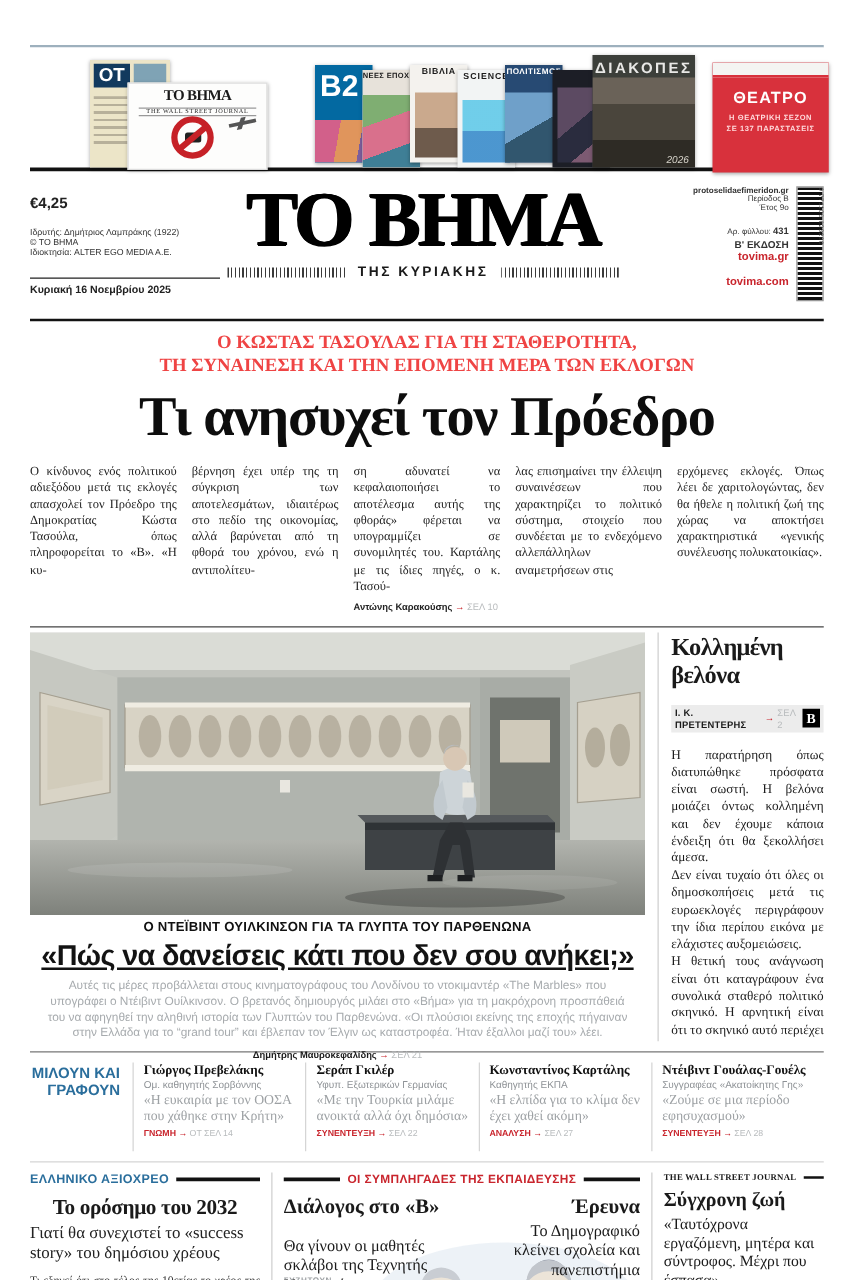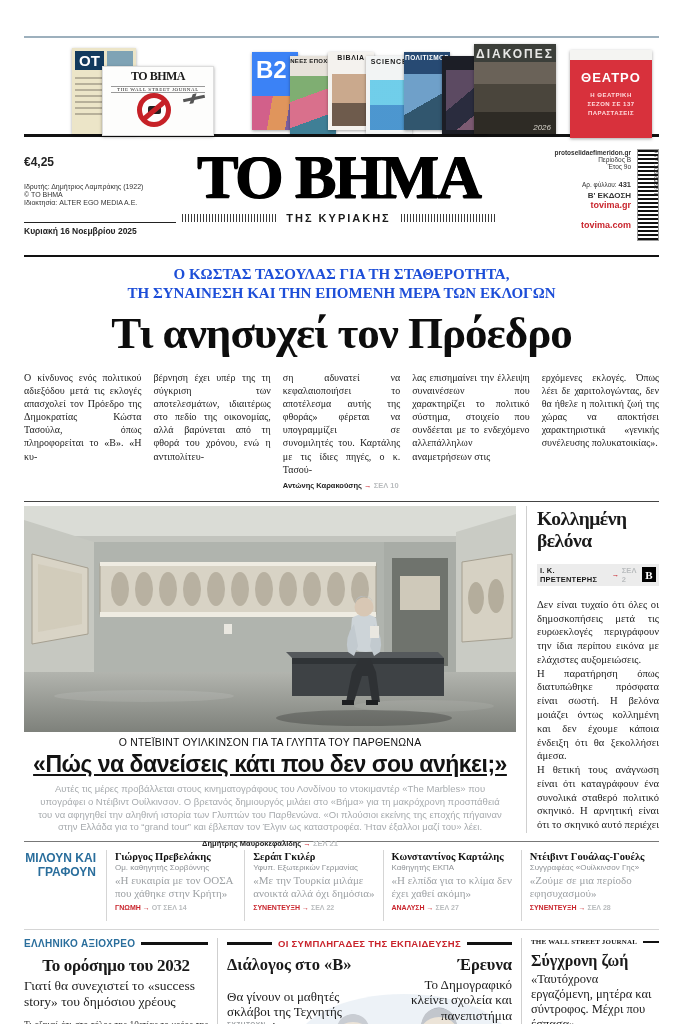--- a/index.html
+++ b/index.html
@@ -16,42 +16,42 @@
   .cv-ot .lines { margin:4px 3px; height:40px; background:repeating-linear-gradient(#b7b09a 0 2px, transparent 2px 6px); }
   .cv-wsj { left:78px; top:28px; width:112px; height:70px; background:#fdfdfc; border:1px solid #ddd; }
   .cv-wsj .m { font-family:"Liberation Serif",serif; font-weight:bold; font-size:12px; text-align:center; margin-top:2px; letter-spacing:-.5px; }
   .cv-wsj .w { font-family:"Liberation Serif",serif; font-size:5px; text-align:center; letter-spacing:.6px; border-top:1px solid #999; border-bottom:1px solid #999; margin:2px 8px; }
   .nosign { position:absolute; left:34px; top:26px; width:34px; height:34px; border-radius:50%; border:5px solid #c62127; }
   .nosign::after { content:""; position:absolute; left:-2px; top:10px; width:28px; height:5px; background:#c62127; transform:rotate(-40deg); }
   .nosign .dog { position:absolute; left:6px; top:8px; width:13px; height:8px; background:#222; border-radius:2px; }
   .plane { position:absolute; right:8px; top:30px; width:22px; height:3px; background:#555; transform:rotate(-12deg); }
   .plane::after { content:""; position:absolute; left:8px; top:-3px; width:4px; height:9px; background:#555; transform:skewX(-30deg); }
   .cv-sm { top:14px; width:46px; height:78px; }
-  .cv-b2 { left:228px; background:#3b82f6; }
+  .cv-b2 { left:228px; background:#0369a1; }
   .cv-b2 .t { color:#fff; font-weight:bold; font-size:24px; padding:4px 4px 0; }
   .cv-b2 .ph { position:absolute; bottom:0; left:0; right:0; height:34px; background:linear-gradient(100deg,#d2608a 0 40%, #e0955c 40% 75%, #7d5f9e 75%); }
   .cv-ne { left:266px; top:18px; background:#e7e2da; }
   .cv-ne .t { font-size:6px; font-weight:bold; text-align:center; padding-top:2px; letter-spacing:.3px; }
   .cv-ne .ph { position:absolute; bottom:0; left:0; right:0; height:58px; background:linear-gradient(160deg,#7fae72 0 35%, #d9708c 35% 70%, #3f7f96 70%); }
   .cv-vv { left:304px; background:#f4f2ee; }
   .cv-vv .t { font-size:7px; font-weight:bold; text-align:center; padding-top:2px; letter-spacing:.6px; }
   .cv-vv .ph { position:absolute; bottom:4px; left:4px; right:4px; height:52px; background:linear-gradient(#caa98d 0 55%, #6e5b4c 55%); }
   .cv-sc { left:342px; top:18px; background:#f2f4f4; }
   .cv-sc .t { font-size:7px; font-weight:bold; text-align:center; padding-top:2px; letter-spacing:.8px; }
   .cv-sc .big { position:absolute; bottom:4px; left:4px; right:4px; height:50px; background:linear-gradient(#59c7e8 0 50%, #2f86c9 50%); opacity:.85; }
   .cv-po { left:380px; background:#274a73; }
   .cv-po .t { font-size:6.5px; font-weight:bold; color:#fff; text-align:center; padding-top:2px; letter-spacing:.4px; }
   .cv-po .ph { position:absolute; bottom:0; left:0; right:0; height:56px; background:linear-gradient(150deg,#6fa0c9 0 50%, #31566e 50%); }
   .cv-dk { left:418px; top:18px; background:#1c1e26; }
   .cv-dk .ph { position:absolute; top:14px; left:4px; right:4px; bottom:4px; background:linear-gradient(140deg,#5c4a62 0 45%, #2a2c3e 45% 75%, #7c5a72 75%); }
   .cv-diak { left:450px; top:6px; width:82px; height:90px; background:#3c3f3a; }
   .cv-diak .t { color:#e8e8e6; font-weight:bold; font-size:12px; text-align:center; letter-spacing:2px; padding-top:3px; }
   .cv-diak .mnt { position:absolute; top:18px; left:0; right:0; bottom:0; background:linear-gradient(#6a6258 0 30%, #4a453c 30% 70%, #2e2b25 70%); }
   .cv-diak .yr { position:absolute; bottom:2px; right:5px; color:#d8d5cc; font-size:8px; font-style:italic; }
-  .cv-th { left:546px; top:12px; width:82px; height:88px; background:#d8313c; }
+  .cv-th { left:546px; top:12px; width:93px; height:88px; background:#d8313c; }
   .cv-th .strip { background:#f4f4f2; height:12px; border-bottom:2px solid #d8313c; }
   .cv-th .t { color:#fff; font-weight:bold; font-size:13px; text-align:center; letter-spacing:1px; margin-top:8px; }
   .cv-th .sub { color:#ffd9db; font-weight:bold; font-size:6px; text-align:center; margin:6px 10px 0; line-height:1.5; letter-spacing:.5px; }
 
   
   .masthead { display:flex; margin:10px 24px 0; height:102px; }
   .mh-left { width:152px; font-size:7px; color:#222; padding-top:8px; }
   .mh-price { font-weight:bold; font-size:12px; margin-bottom:14px; }
   .mh-left .ln { margin-bottom:1px; color:#333; }
   .mh-date { border-top:1px solid #222; margin-top:16px; padding-top:3px; font-weight:bold; font-size:8.5px; }
@@ -66,35 +66,35 @@
   .mh-issue { margin-top:10px; }
   .mh-issue b { font-size:7.5px; }
   .mh-edition { font-weight:bold; font-size:8px; margin-top:2px; }
   .mh-red { color:#c9252d; font-weight:bold; font-size:9px; }
   .mh-red2 { color:#c9252d; font-weight:bold; font-size:9px; margin-top:10px; }
   .barcode { width:22px; height:92px; background:repeating-linear-gradient(#111 0 2px, #fff 2px 4px); border:1px solid #999; position:relative; }
   .barcode .num { position:absolute; right:-1px; top:0; writing-mode:vertical-rl; font-size:5px; color:#333; background:transparent; letter-spacing:.5px; }
   .rule-black { height:2px; background:#121212; margin:6px 24px 0; }
 
   
-  .kicker { text-align:center; font-family:"Liberation Serif",serif; font-weight:bold; font-size:15px; color:#1d4ed8; line-height:1.25; margin-top:8px; }
+  .kicker { text-align:center; font-family:"Liberation Serif",serif; font-weight:bold; font-size:15px; color:#ef4444; line-height:1.25; margin-top:8px; }
   .headline { text-align:center; font-family:"Liberation Serif",serif; font-weight:bold; font-size:45px; letter-spacing:-1px; color:#0d0d0d; margin-top:4px; }
   .lead-cols { display:flex; gap:12px; margin:12px 24px 0; }
   .lead-col { flex:1; font-family:"Liberation Serif",serif; font-size:10px; line-height:1.32; text-align:justify; color:#222; }
   .lead-byline { margin-top:5px; font-size:7.5px; font-weight:bold; font-family:"Liberation Sans",sans-serif; }
-  .pg { color:#b9bcbe; font-weight:bold; }
+  .pg { color:#b9bcbe; font-weight:normal; }
   .arr { color:#c9252d; font-weight:bold; }
   .rule-thin { height:1px; background:#444; margin:10px 24px 0; }
 
   
   .main-row { display:flex; margin:4px 24px 0; height:327px; }
   .photo-wrap { width:492px; }
   .photo { width:492px; height:226px; display:block; }
   .caption { text-align:center; }
-  .caption-kicker { display:inline-block; background:#fff; padding:3px 12px 1px; margin-top:-15px; position:relative; font-weight:normal; font-size:10.5px; letter-spacing:.2px; color:#111; }
+  .caption-kicker { display:inline-block; background:#fff; padding:3px 12px 1px; margin-top:-15px; position:relative; font-weight:bold; font-size:10.5px; letter-spacing:.2px; color:#111; }
   .caption-headline { font-weight:bold; font-size:23px; letter-spacing:-.5px; color:#131313; margin-top:1px;text-decoration:underline; }
   .caption-deck { font-size:9.5px; color:#a7abae; line-height:1.35; margin:5px 8px 0; }
   .caption-byline { font-size:7.5px; font-weight:bold; margin-top:5px; }
   .col-div { width:1px; background:#cfcfcf; margin:0 0 0 10px; }
   .right-col { flex:1; padding-left:10px; overflow:hidden; }
   .rc-title { font-family:"Liberation Serif",serif; font-weight:bold; font-size:19.5px; letter-spacing:-.5px; margin-top:2px; }
   .rc-byline { display:flex; align-items:center; background:#ececec; margin-top:12px; padding:2px 3px; font-size:7.5px; font-weight:bold; letter-spacing:.2px; }
   .rc-b { margin-left:auto; width:15px; height:15px; background:#000; color:#fff; font-family:"Liberation Serif",serif; font-weight:bold; font-size:11px; display:flex; align-items:center; justify-content:center; }
   .rc-text { margin-top:12px; font-family:"Liberation Serif",serif; font-size:10.6px; line-height:1.3; text-align:justify; color:#1c1c1c; }
   .rc-text p { margin:0; }
@@ -326,22 +326,22 @@
     <div class="col-div"></div>
     <div class="right-col">
       <div class="rc-title">Κολλημένη βελόνα</div>
       <div class="rc-byline">
         <span>Ι. Κ. ΠΡΕΤΕΝΤΕΡΗΣ</span>&nbsp;
         <span class="arr">→</span>&nbsp;
         <span class="pg">ΣΕΛ 2</span>
         <span class="rc-b">B</span>
       </div>
       <div class="rc-text">
+        <p>Η παρατήρηση όπως διατυπώθηκε πρόσφατα είναι σωστή. Η βελόνα μοιάζει όντως κολλημένη και δεν έχουμε κάποια ένδειξη ότι θα ξεκολλήσει άμεσα.</p>
         <p>Δεν είναι τυχαίο ότι όλες οι δημοσκοπήσεις μετά τις ευρωεκλογές περιγράφουν την ίδια περίπου εικόνα με ελάχιστες αυξομειώσεις.</p>
-        <p>Η παρατήρηση όπως διατυπώθηκε πρόσφατα είναι σωστή. Η βελόνα μοιάζει όντως κολλημένη και δεν έχουμε κάποια ένδειξη ότι θα ξεκολλήσει άμεσα.</p>
         <p>Η θετική τους ανάγνωση είναι ότι καταγράφουν ένα συνολικά σταθερό πολιτικό σκηνικό. Η αρνητική είναι ότι το σκηνικό αυτό περιέχει την ίδια στιγμή και τα στοιχεία της αποσταθεροποίησής του.</p>
 
       </div>
     </div>
   </div>
   <div class="rule-mid"></div>
 
   <div class="opinions">
     <div class="op-label">
       <div>ΜΙΛΟΥΝ ΚΑΙ</div>
@@ -360,21 +360,21 @@
       <div class="op-tagrow"><span class="op-tag">ΣΥΝΕΝΤΕΥΞΗ</span> <span class="arr">→</span> <span class="pg">ΣΕΛ 22</span></div>
     </div>
     <div class="op-item">
       <div class="op-name">Κωνσταντίνος Καρτάλης</div>
       <div class="op-role">Καθηγητής ΕΚΠΑ</div>
       <div class="op-quote">«Η ελπίδα για το κλίμα δεν έχει χαθεί ακόμη»</div>
       <div class="op-tagrow"><span class="op-tag">ΑΝΑΛΥΣΗ</span> <span class="arr">→</span> <span class="pg">ΣΕΛ 27</span></div>
     </div>
     <div class="op-item">
       <div class="op-name">Ντέιβιντ Γουάλας-Γουέλς</div>
-      <div class="op-role">Συγγραφέας «Ουίλκινσον Γης»</div>
+      <div class="op-role">Συγγραφέας «Ακατοίκητης Γης»</div>
       <div class="op-quote">«Ζούμε σε μια περίοδο εφησυχασμού»</div>
       <div class="op-tagrow"><span class="op-tag">ΣΥΝΕΝΤΕΥΞΗ</span> <span class="arr">→</span> <span class="pg">ΣΕΛ 28</span></div>
     </div>
   </div>
 
   <div class="bottom-row">
     <div class="bl">
       <div class="sec-head">
         <span class="sec-title">ΕΛΛΗΝΙΚΟ ΑΞΙΟΧΡΕΟ</span>
         <span class="sec-line"></span>

